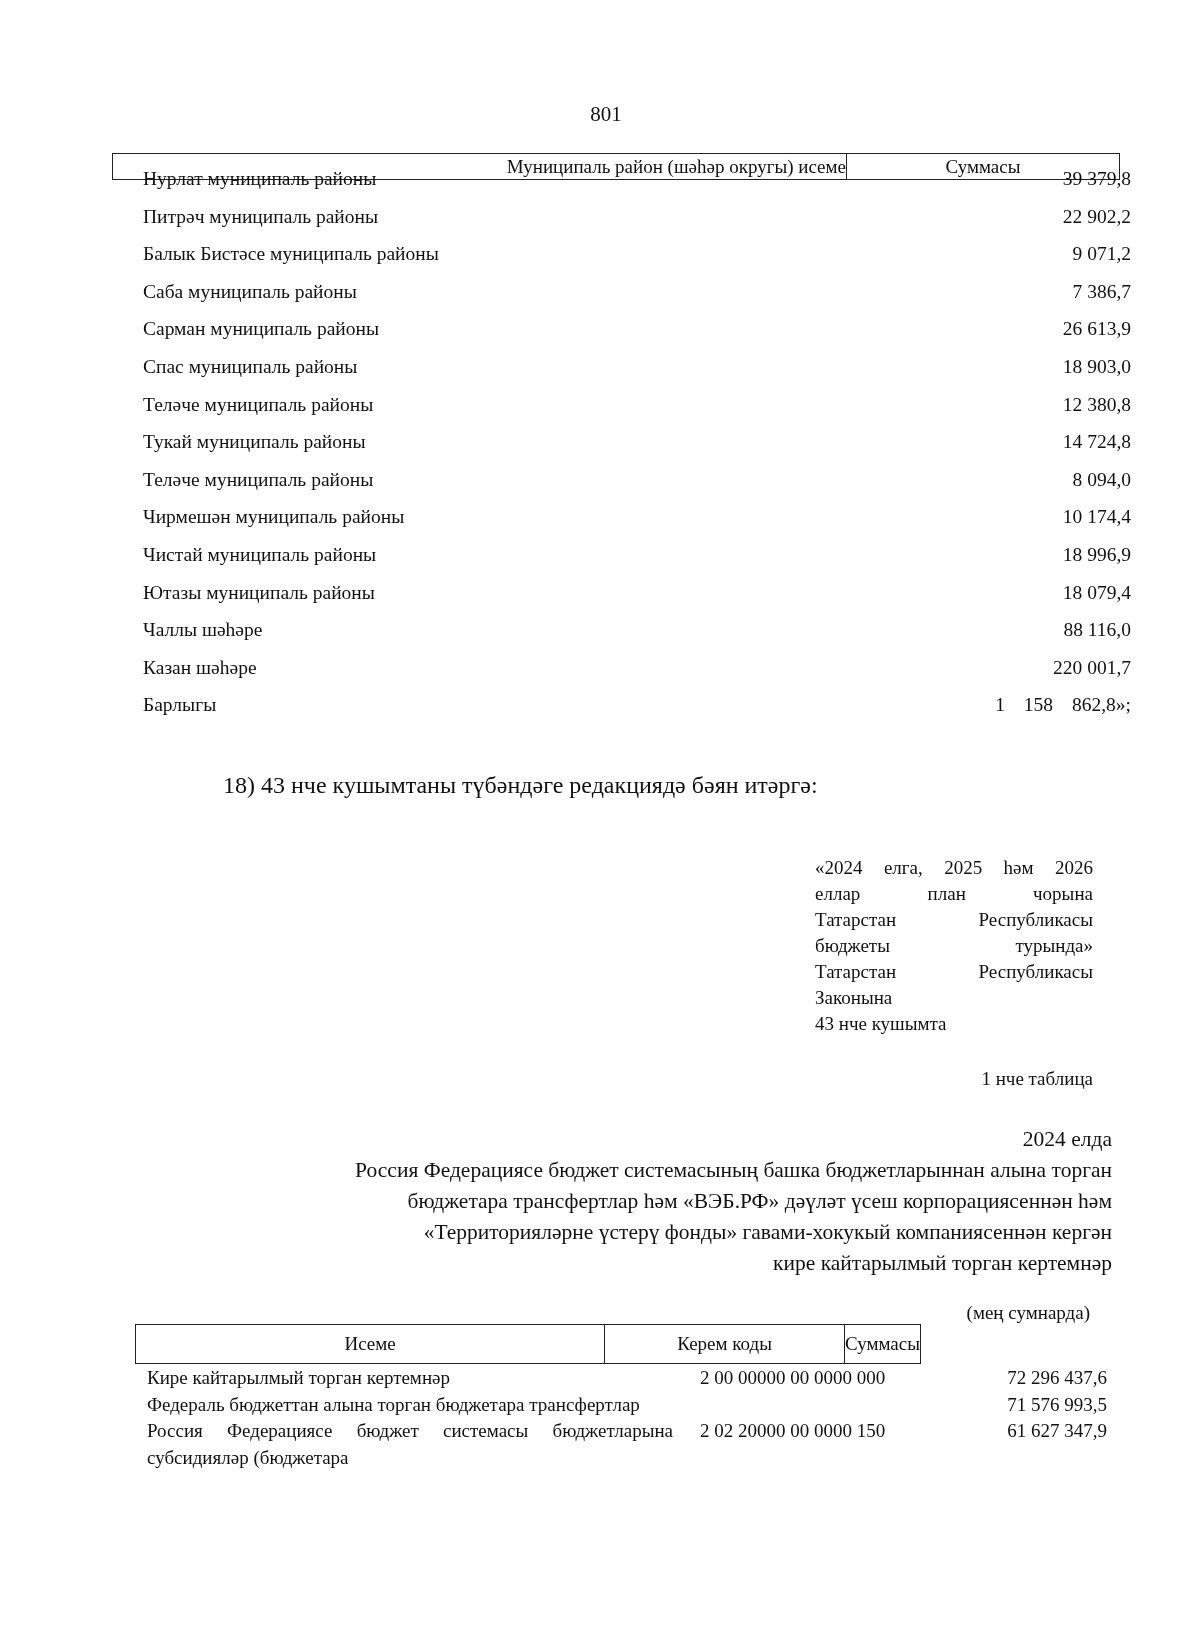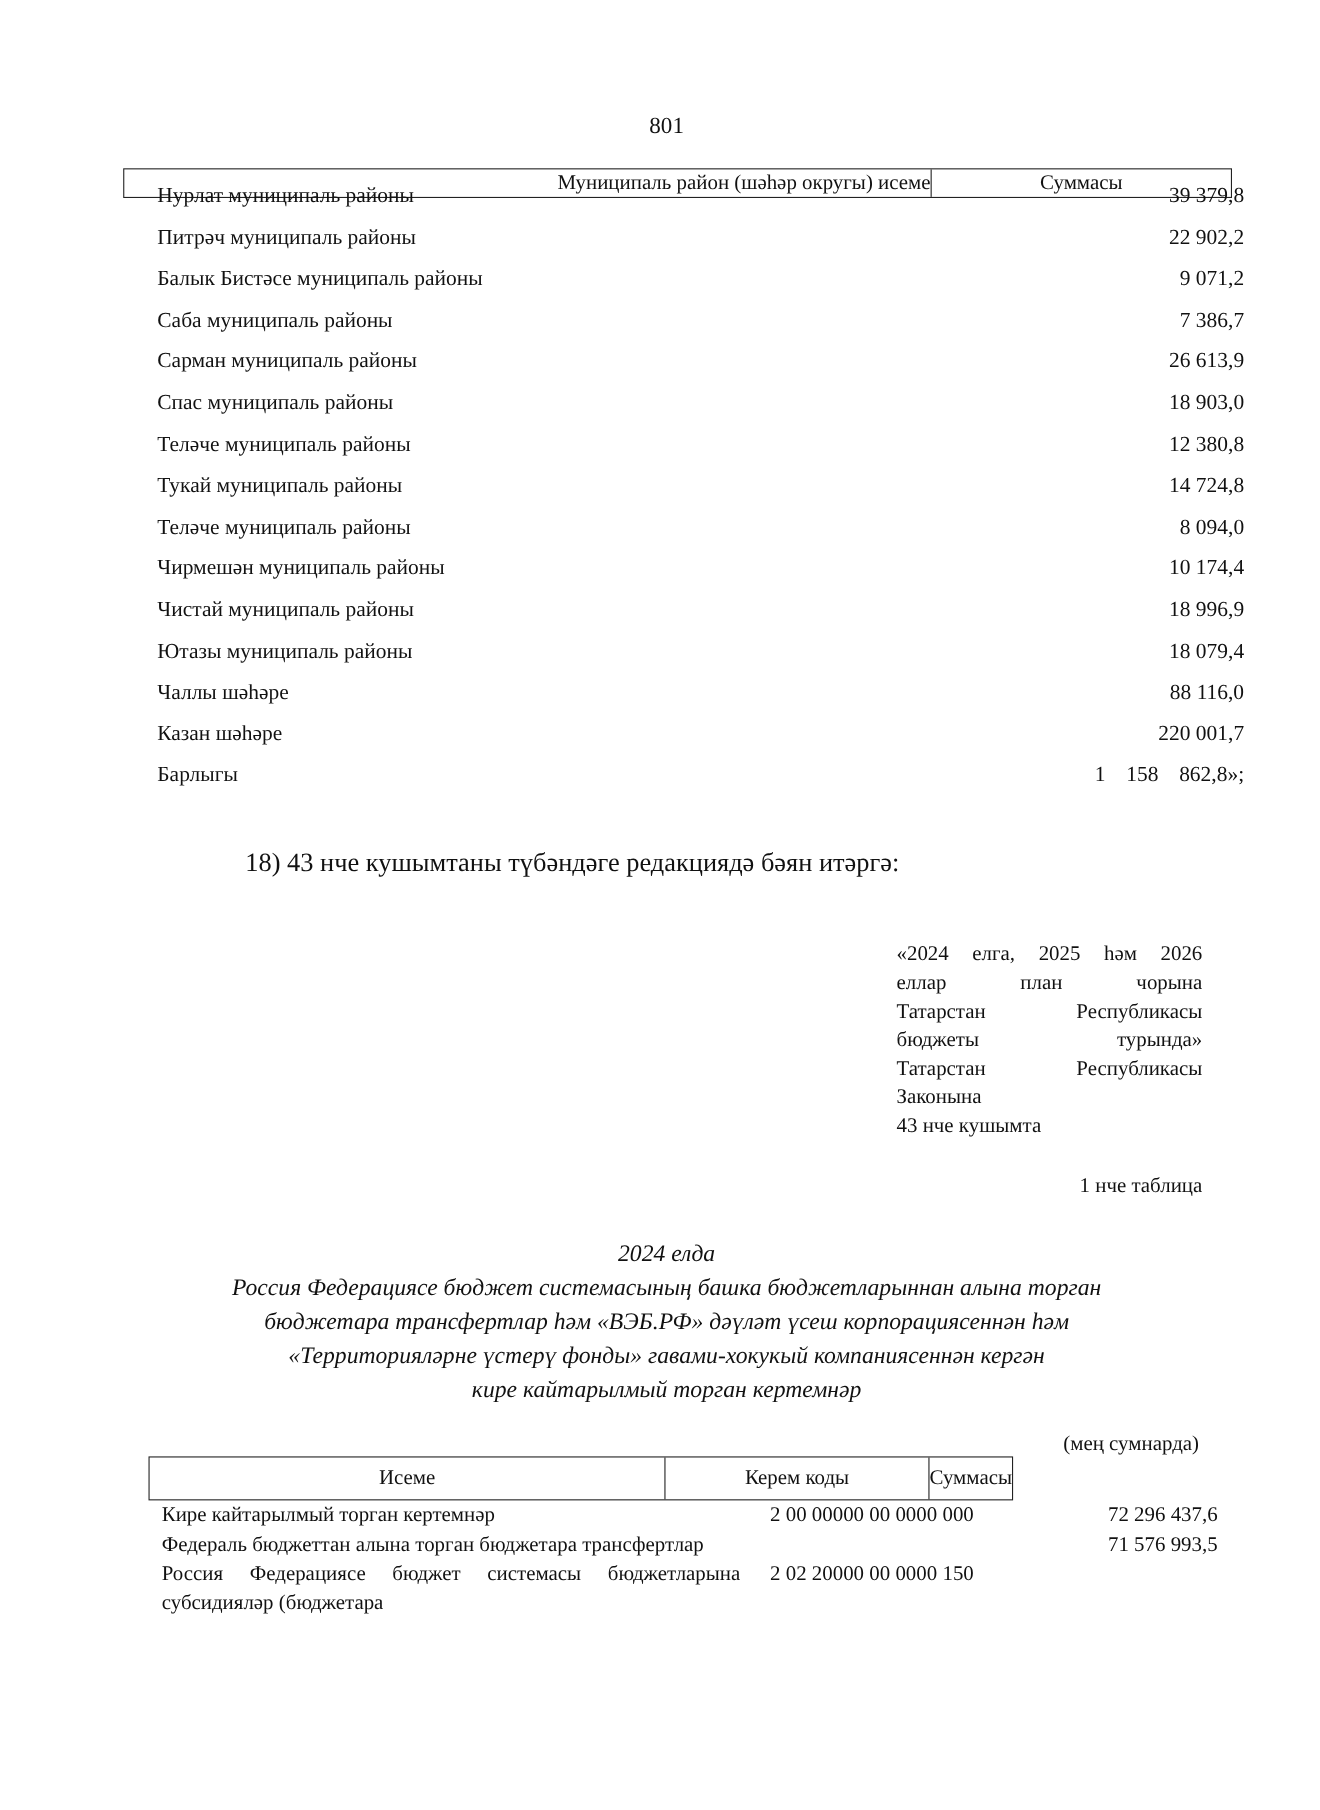--- a/index.html
+++ b/index.html
@@ -18,21 +18,21 @@
   .t1-row .sum { text-align:right; }
   .t1-total .sum { word-spacing:14px; }
 
   .instr { left:223px; top:772px; font-size:24px; }
 
   .attach { position:absolute; left:815px; top:855px; width:278px; font-size:19px; line-height:26px; }
   .attach .ln { display:block; text-align:justify; text-align-last:justify; white-space:normal; }
   .attach .ln.left { text-align-last:left; }
   .tableno { right:107px; top:1068px; font-size:19px;text-align:center; }
 
-  .title { position:absolute; left:100px; width:1012px; top:1124px; text-align:center; font-size:21.5px; line-height:31px;font-style:italic; }
+  .title { position:absolute; left:100px; width:1012px; top:1124px; text-align:right; font-size:21.5px; line-height:31px; }
   .title div { white-space:nowrap; }
 
   .units { right:110px; top:1302px; font-size:19px; }
 
   
   .t2-head { position:absolute; left:135px; top:1324px; width:786px; height:40px;
              border:1.5px solid #222; box-sizing:border-box; display:flex; }
   .t2-head div { font-size:19px; line-height:38px; text-align:center; }
   .t2-head .c1 { width:541px; border-right:1.5px solid #222; }
   .t2-head .c2 { width:276px; border-right:1.5px solid #222; }
@@ -151,14 +151,15 @@
     <div class="sum">72 296 437,6</div>
   </div>
   <div class="t2-row">
     <div class="name">Федераль бюджеттан алына торган бюджетара трансфертлар</div>
     <div class="code"></div>
     <div class="sum">71 576 993,5</div>
   </div>
   <div class="t2-row">
     <div class="name">Россия Федерациясе бюджет системасы бюджетларына субсидияләр (бюджетара</div>
     <div class="code">2 02 20000 00 0000 150</div>
+    <div class="sum">61 627 347,9</div>
   </div>
 </div>
 
 </body></html>

